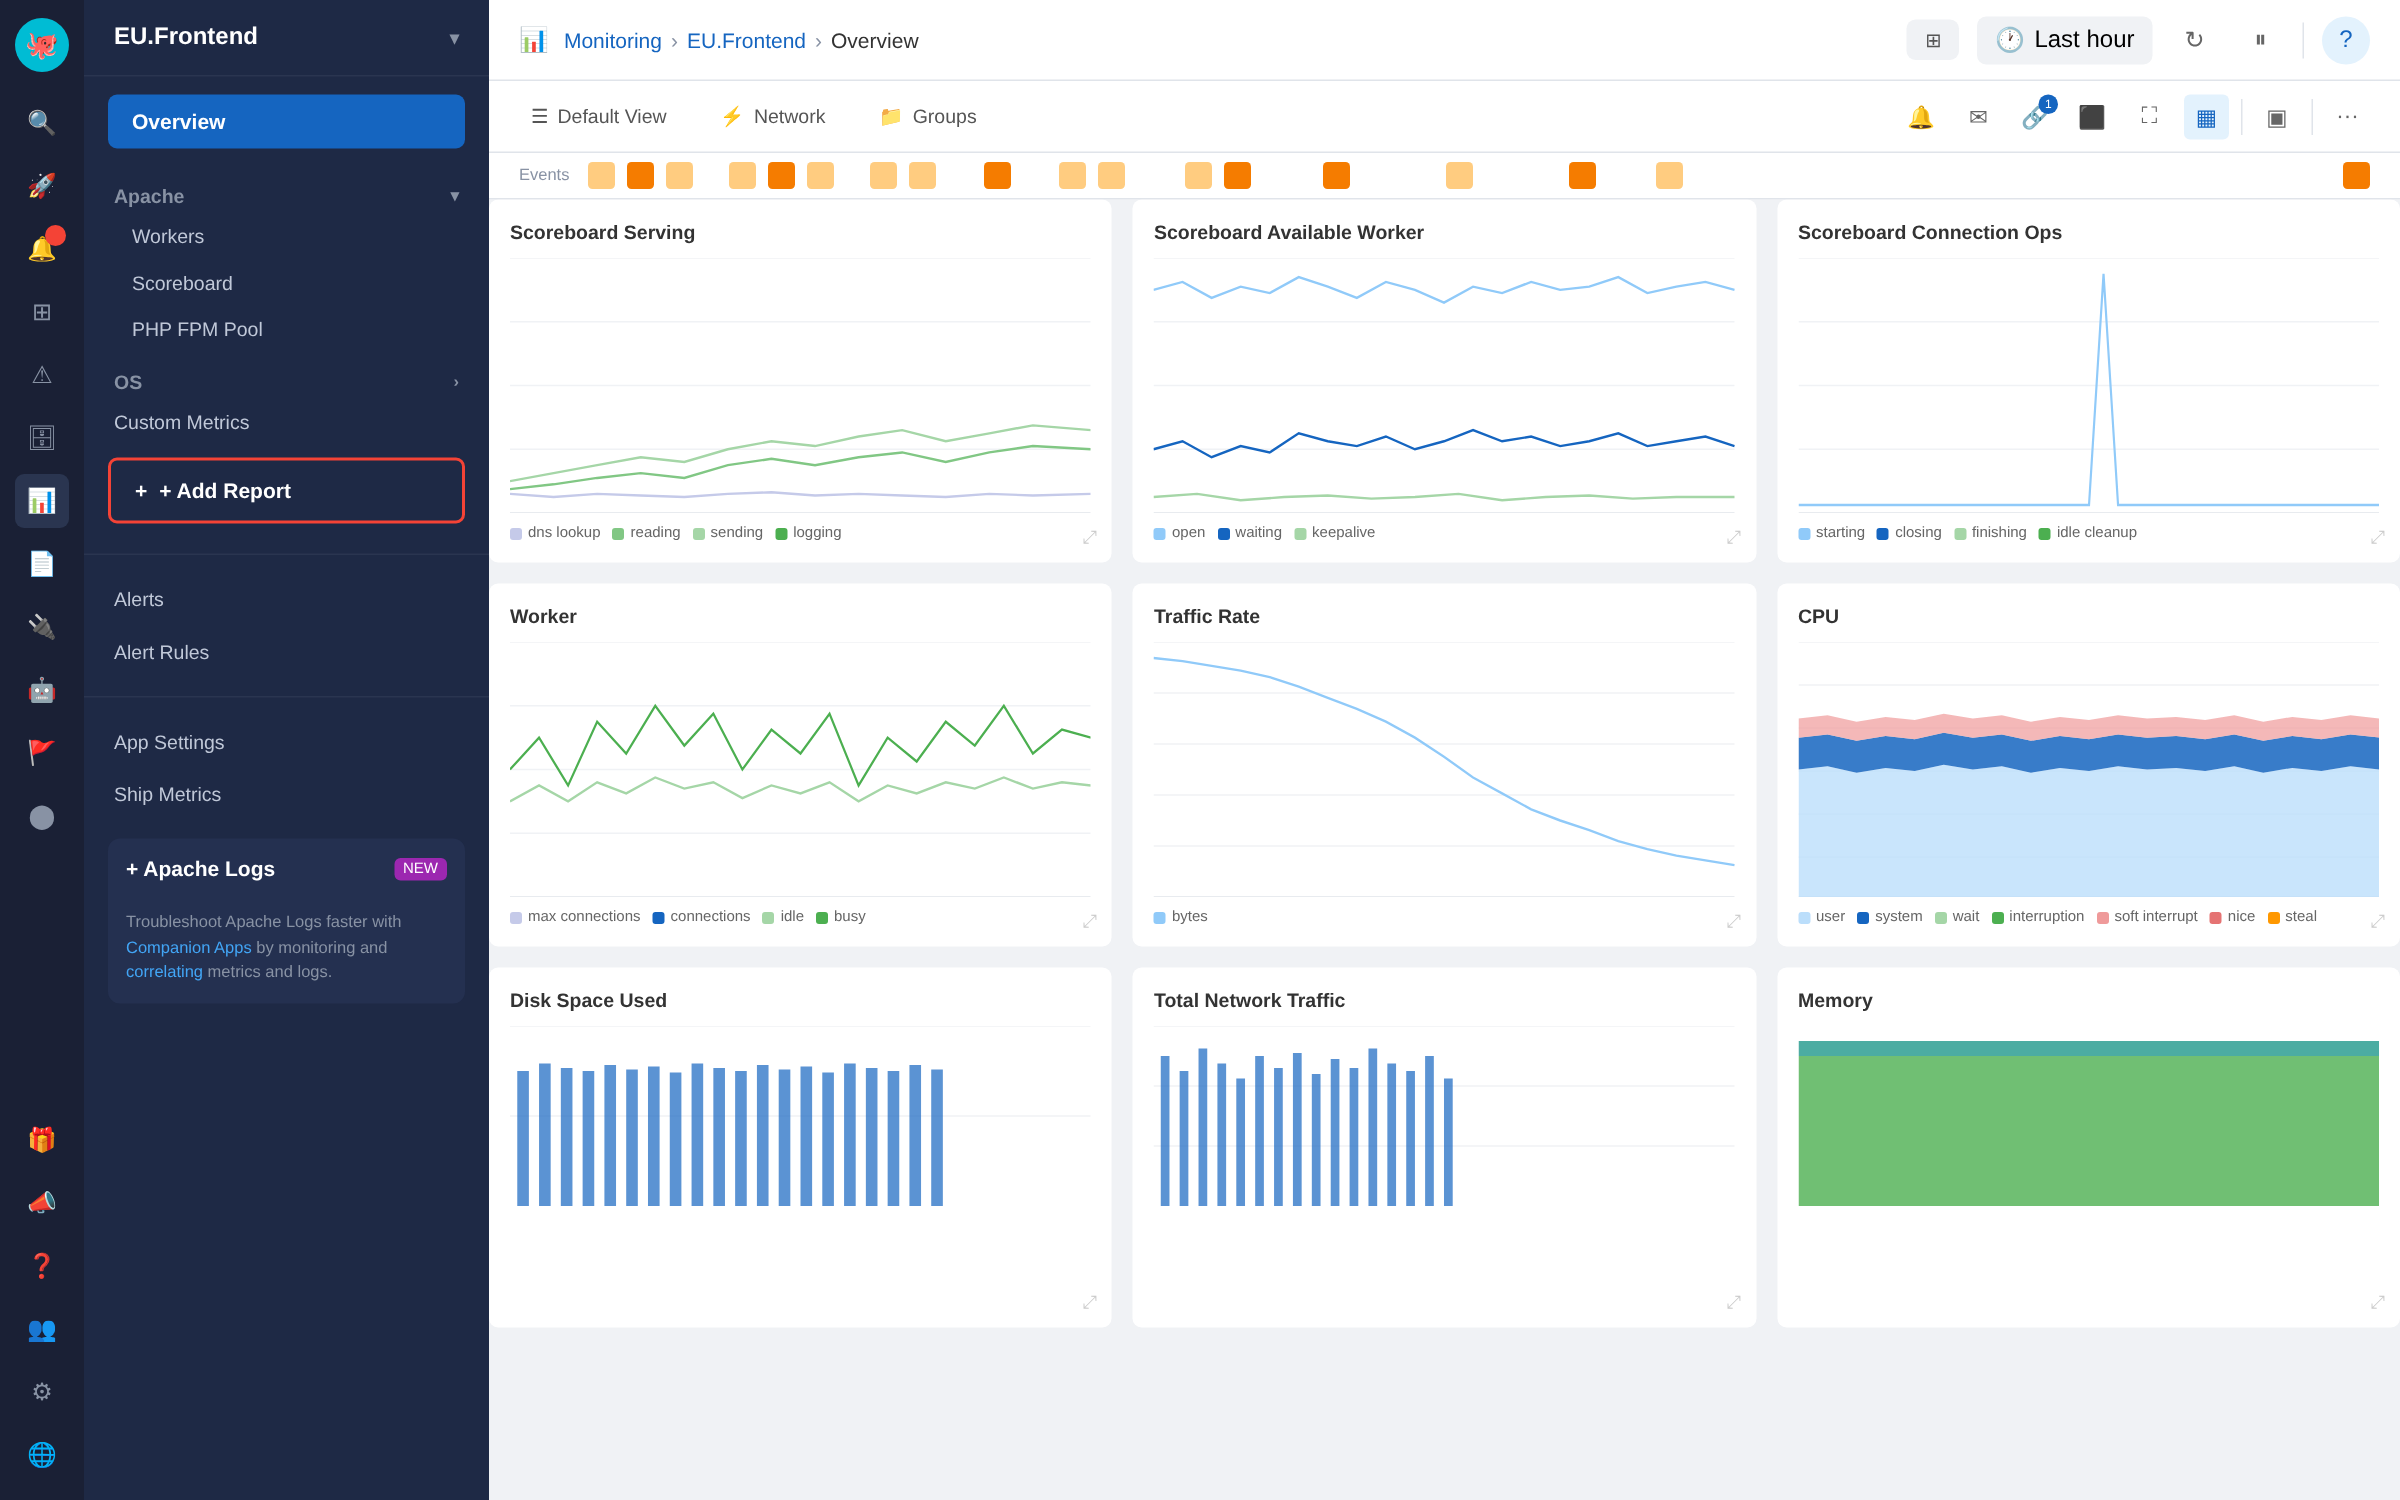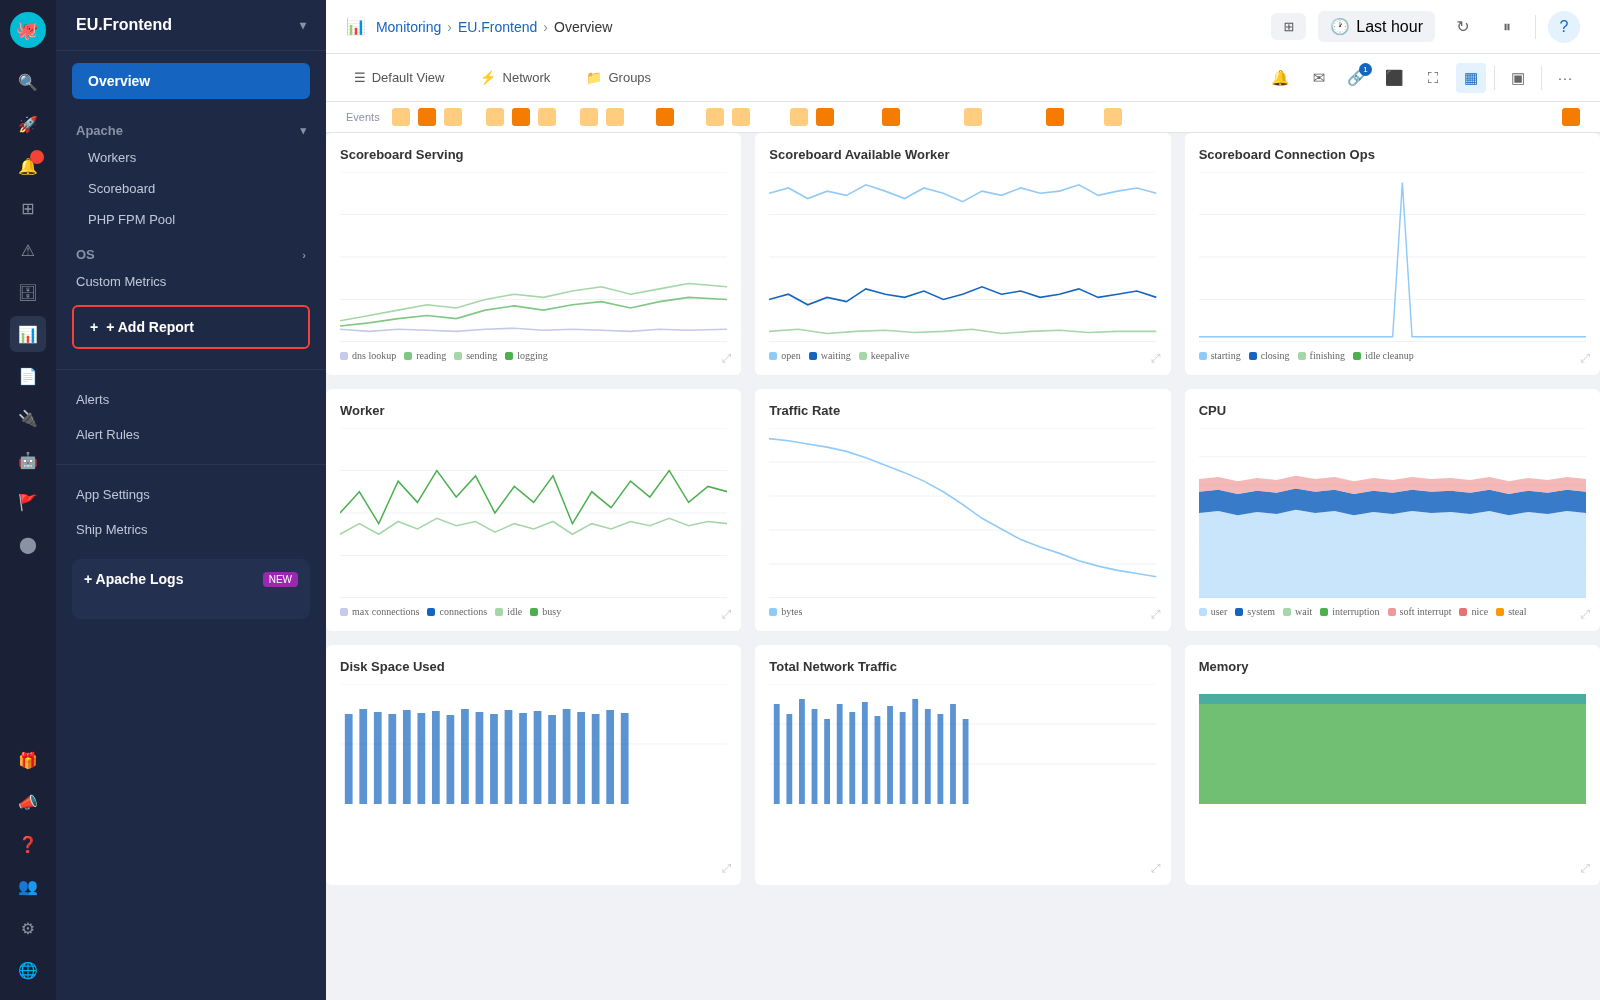--- a/index.html
+++ b/index.html
@@ -294,21 +294,20 @@
       flex-wrap: wrap;
       gap: 8px;
       margin-top: 8px;
     }
     .legend-item {
       display: flex;
       align-items: center;
       gap: 4px;
       font-size: 10px;
       color: #666;
-      font-family: Liberation Serif, serif;
     }
     .legend-dot {
       width: 8px; height: 8px;
       border-radius: 2px;
       flex-shrink: 0;
     }
     .expand-icon {
       position: absolute;
       bottom: 10px; right: 10px;
       color: #ccc;
@@ -390,20 +389,23 @@
 
   <div class="sidebar-divider"></div>
 
   <div class="sidebar-link">App Settings</div>
   <div class="sidebar-link">Ship Metrics</div>
 
   <div class="apache-logs-section">
     <div class="apache-logs-btn">
       <span>+ Apache Logs</span>
       <span class="new-badge">NEW</span>
+    </div>
+    <div class="apache-logs-desc">
+      <span>Troubleshoot Apache Logs faster with </span><a>Companion Apps</a><span> by monitoring and </span><a>correlating</a><span> metrics and logs.</span>
     </div>
   </div>
 </div>
 
 <div class="main">
 
   <div class="topbar">
     <div class="breadcrumb">
       <span style="font-size:16px; margin-right:4px; color:#1565c0;">📊</span>
       <span class="link">Monitoring</span>

